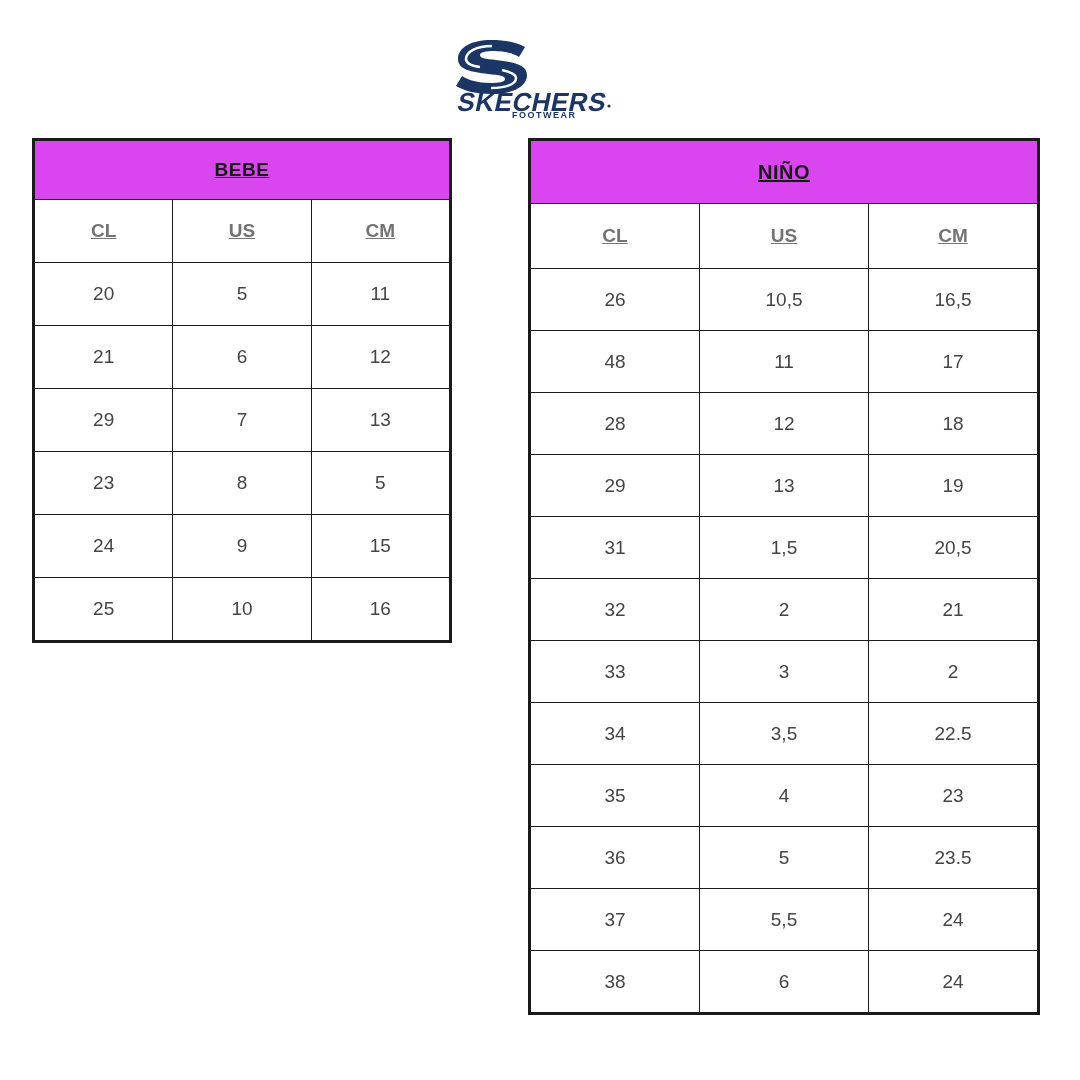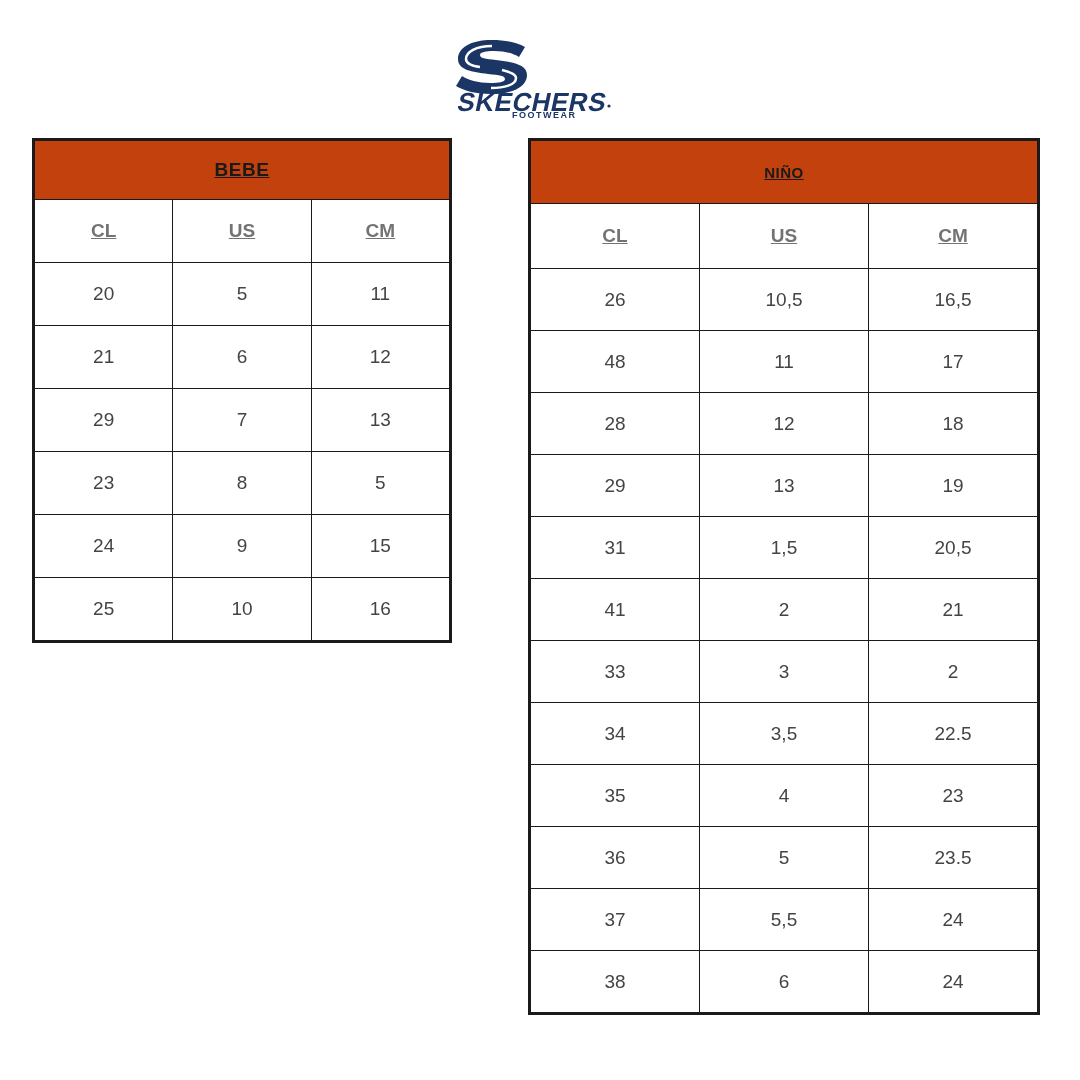--- a/index.html
+++ b/index.html
@@ -57,39 +57,39 @@
     table-layout: fixed;
   }
   table.sizechart th,
   table.sizechart td {
     border: 1px solid #1a1a1a;
     text-align: center;
     color: #444444;
     font-weight: normal;
   }
   table.sizechart .title-cell {
-    background: #c2410c;
+    background: #d946ef;
     color: #1a1a1a;
     font-weight: bold;
     text-decoration: underline;
     letter-spacing: 0.5px;
   }
   table.sizechart .head-cell {
     color: #737373;
     font-weight: bold;
     text-decoration: underline;
   }
 
   
   #bebe-table .title-cell { height: 56px; font-size: 19px; }
   #bebe-table .head-cell  { height: 60px; font-size: 19px; }
   #bebe-table td.data     { height: 60px; font-size: 19px; }
 
   
-  #nino-table .title-cell { height: 60px; font-size: 15px; }
+  #nino-table .title-cell { height: 60px; font-size: 20px; }
   #nino-table .head-cell  { height: 62px; font-size: 19px; }
   #nino-table td.data     { height: 59px; font-size: 19px; }
 </style>
 </head>
 <body>
 
 <div class="logo-wrap">
   <div class="logo">
     <svg viewBox="0 0 180 82" width="180" height="82" aria-hidden="true">
       <g>
@@ -185,21 +185,21 @@
         <td class="data">29</td>
         <td class="data">13</td>
         <td class="data">19</td>
       </tr>
       <tr>
         <td class="data">31</td>
         <td class="data">1,5</td>
         <td class="data">20,5</td>
       </tr>
       <tr>
-        <td class="data">41</td>
+        <td class="data">32</td>
         <td class="data">2</td>
         <td class="data">21</td>
       </tr>
       <tr>
         <td class="data">33</td>
         <td class="data">3</td>
         <td class="data">2</td>
       </tr>
       <tr>
         <td class="data">34</td>

